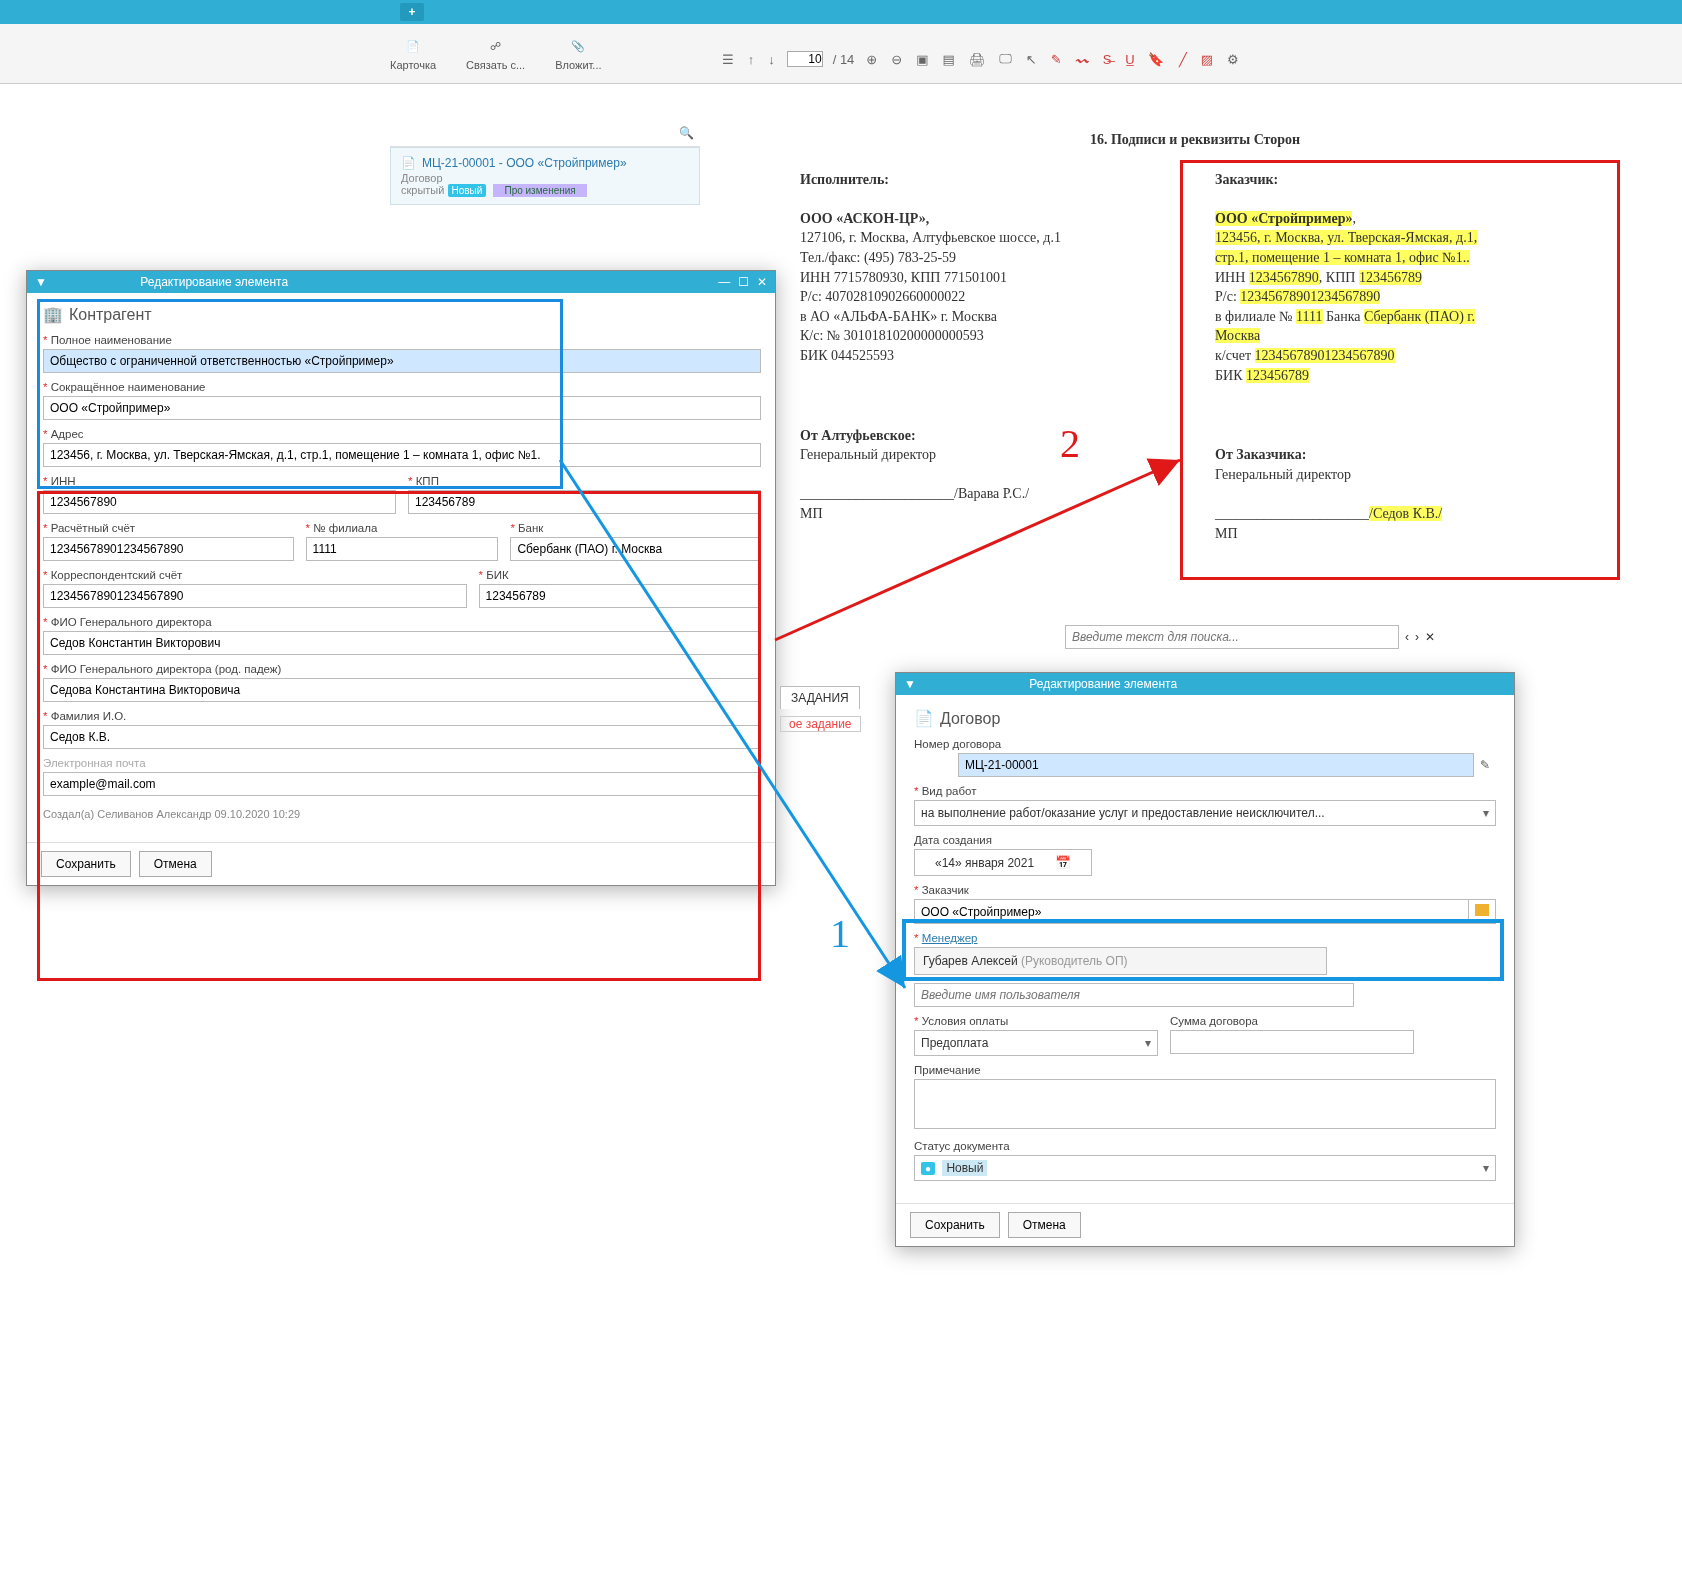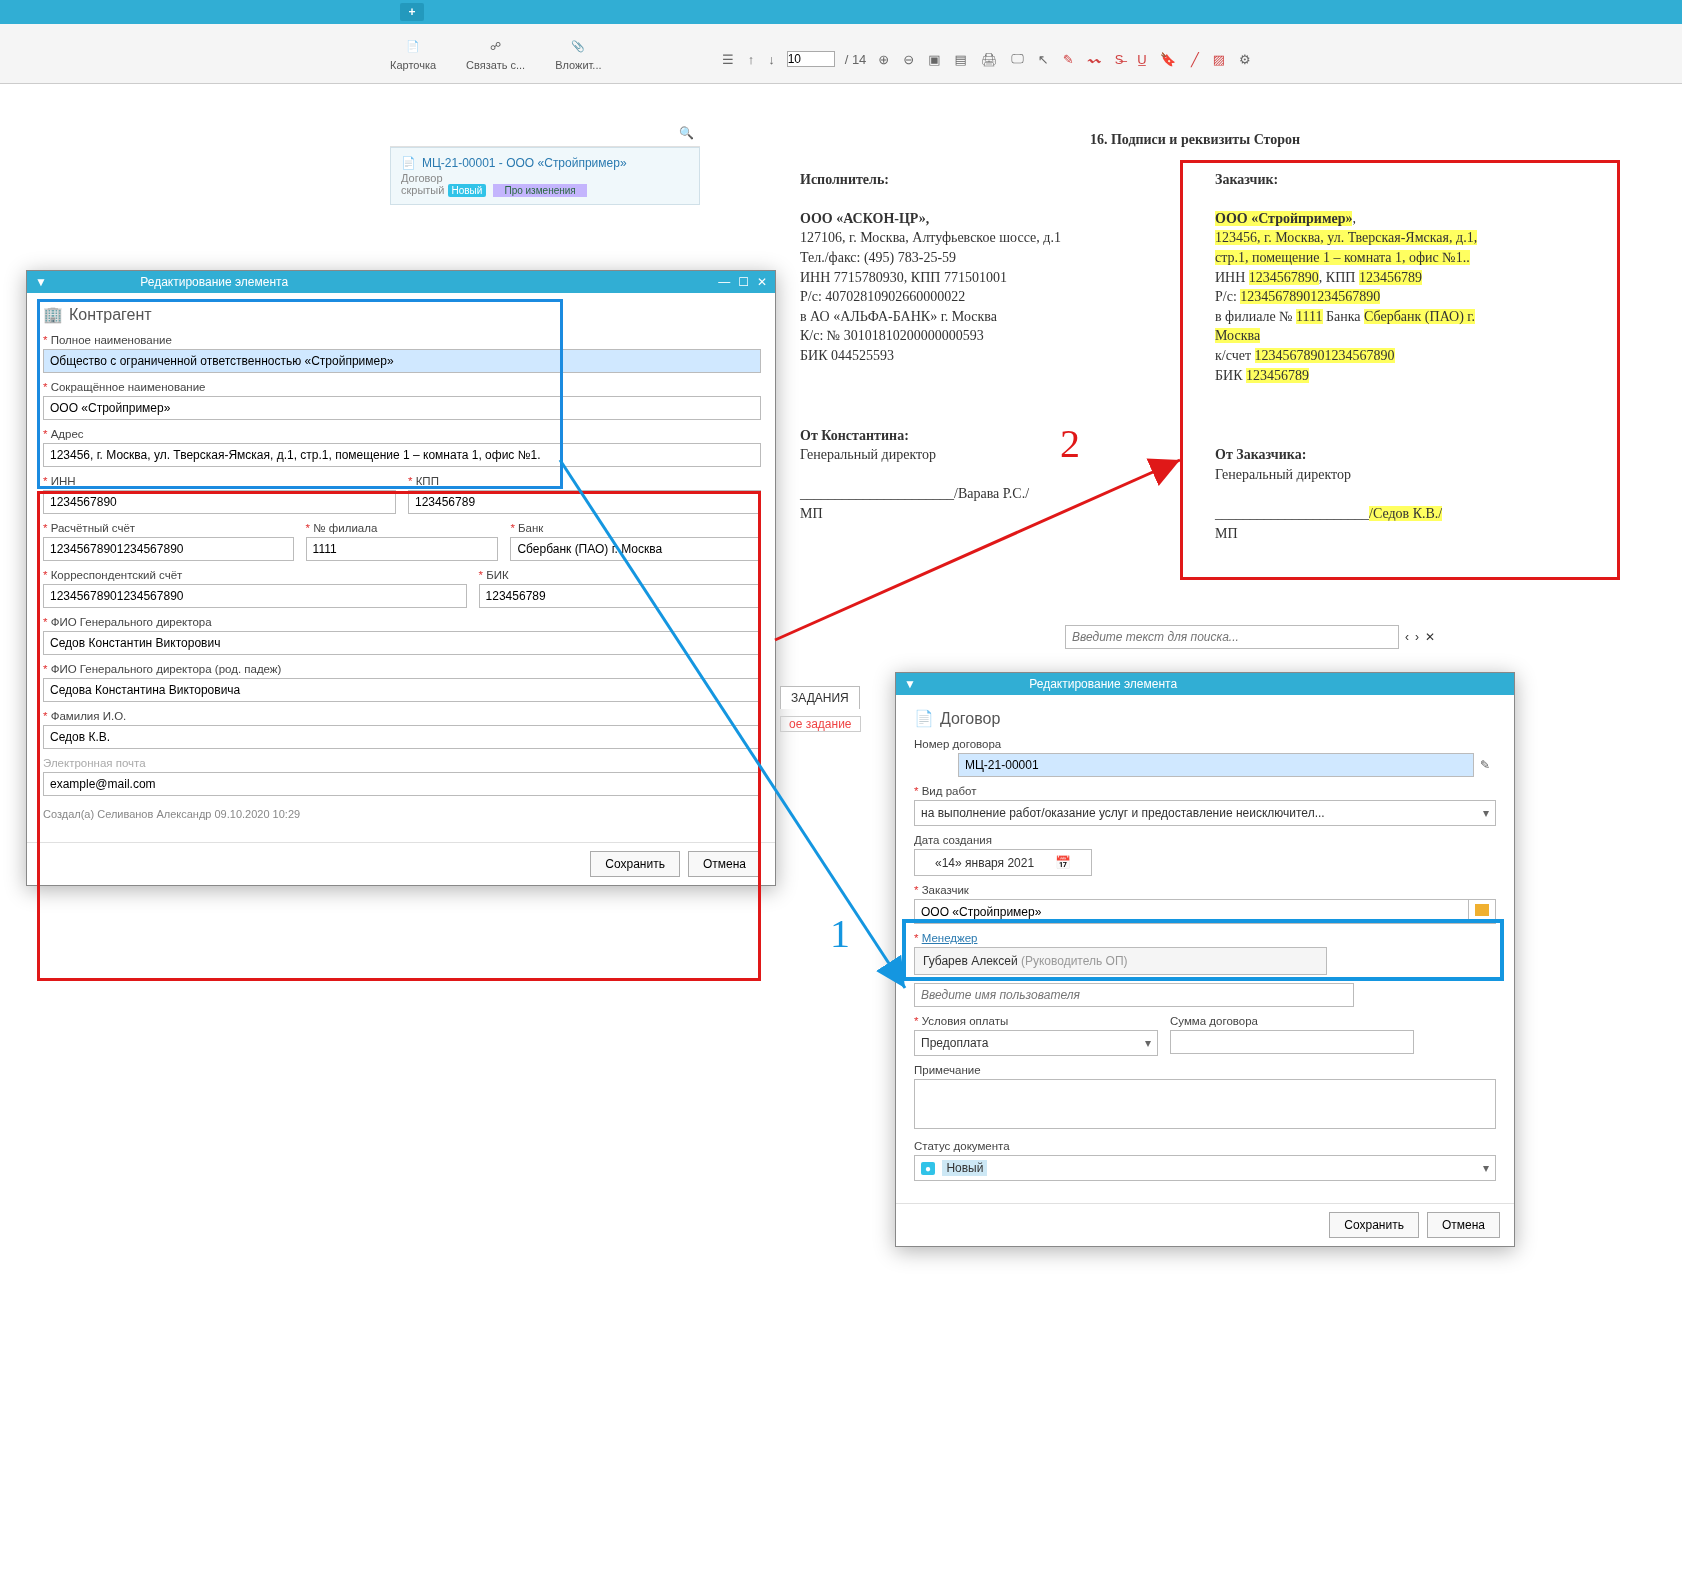--- a/index.html
+++ b/index.html
@@ -46,21 +46,21 @@
     top:44px;
     left:720px;
     height:30px;
     display:flex;
     align-items:center;
     gap:10px;
     font-size:13px;
     color:#666;
   }
   .doc-toolbar .tb-i { cursor:pointer; padding:2px;}
-  .page-input { width:48px; border:1px solid #aaa; text-align:left; font-size:12px;}
+  .page-input { width:36px; border:1px solid #aaa; text-align:right; font-size:12px;}
 
   .left-panel {
     position:absolute;
     left:390px; top:120px;
     width:310px;
   }
   .search-row { display:flex; justify-content:flex-end; padding:6px; border-bottom:1px solid #e0e0e0;}
   .card-item {
     border:1px solid #d0e0e8;
     background:#f0f8fb;
@@ -97,21 +97,21 @@
   .lbl { font-size:11.5px; color:#444; display:block; margin-bottom:3px;}
   .req::before { content:"* "; color:#e03030; }
   .inp {
     width:100%;
     border:1px solid #bbb;
     padding:4px 6px;
     font-size:12px;
     background:#fff;
   }
   .inp.sel { background:#d0e8ff;}
-  .dialog-footer { display:flex; justify-content:flex-end; gap:8px; padding:8px 14px; border-top:1px solid #e0e0e0;}
+  .dialog-footer { display:flex; gap:8px; padding:8px 14px; border-top:1px solid #e0e0e0;}
   .btn { border:1px solid #aaa; background:#f8f8f8; padding:5px 14px; font-size:12px; cursor:pointer;}
   .created { color:#888; font-size:11px; padding:4px 0 10px;}
 
   .ctr-dialog { left:26px; top:270px; width:750px; }
   .blue-box1 { position:absolute; border:3px solid #1b8be0; left:10px; top:6px; right:212px; height:190px; pointer-events:none;}
   .red-box1 { position:absolute; border:3px solid #e01818; left:10px; top:198px; right:14px; height:490px; pointer-events:none;}
 
   
   .doc-preview {
     position:absolute;
@@ -318,21 +318,21 @@
       <b>Исполнитель:</b><br><br>
       <b>ООО «АСКОН-ЦР»,</b><br>
       <span>127106, г. Москва, Алтуфьевское шоссе, д.1</span><br>
       <span>Тел./факс: (495) 783-25-59</span><br>
       <span>ИНН 7715780930, КПП 771501001</span><br>
       <span>Р/с: 40702810902660000022</span><br>
       <span>в АО «АЛЬФА-БАНК» г. Москва</span><br>
       <span>К/с: № 30101810200000000593</span><br>
       <span>БИК 044525593</span>
       <div class="sig-row">
-        <span style="font-weight:bold">От Константина:</span><br>
+        <span style="font-weight:bold">От Алтуфьевское:</span><br>
         <span>Генеральный директор</span><br><br>
         ______________________<span>/Варава Р.С./</span><br>
         <span>МП</span>
       </div>
     </div>
     <div class="doc-col">
       <b>Заказчик:</b><br><br>
       <b><span class="hl">ООО «Стройпример»</span></b>,<br>
       <span class="hl">123456, г. Москва, ул. Тверская-Ямская, д.1,</span><br>
       <span class="hl">стр.1, помещение 1 – комната 1, офис №1..</span><br>

